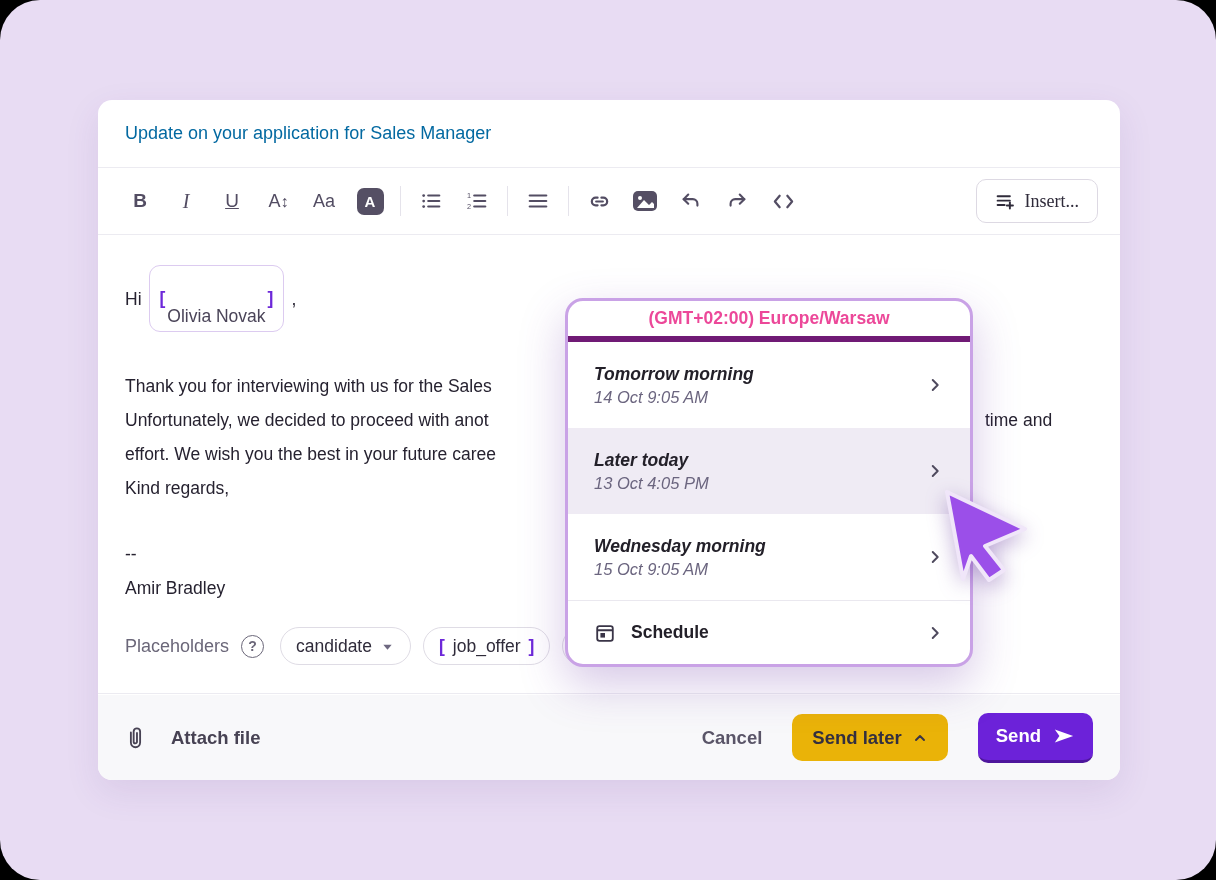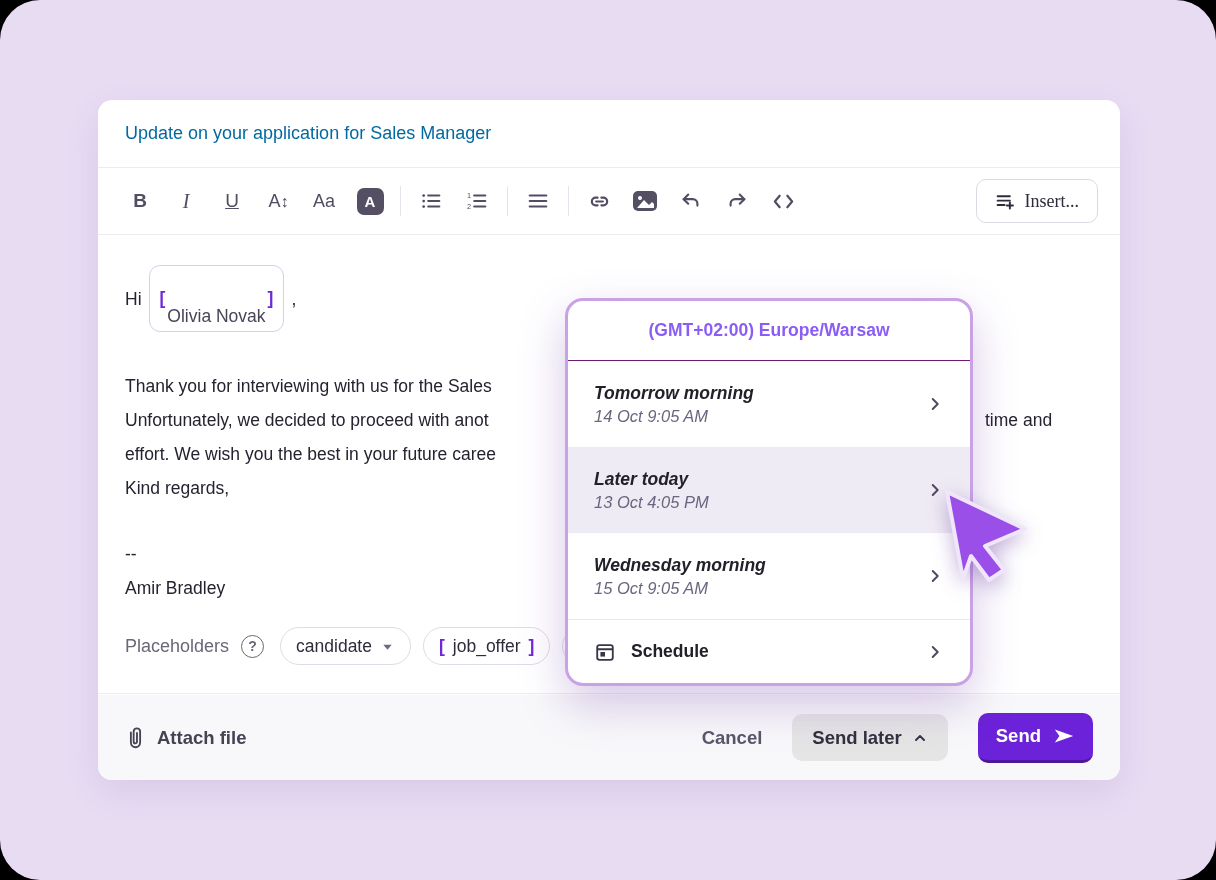--- a/index.html
+++ b/index.html
@@ -82,48 +82,48 @@
   }
   .pill .bracket { font-weight:700; }
   .pill-partial { width:70px; }
   
   .footer-row {
     position:absolute; left:0; right:0; bottom:0; height:85px;
     background:#F8F8FA; border-radius:0 0 14px 14px;
     display:flex; align-items:center; padding:0 27px; gap:30px;
   }
   .attach-btn {
-    display:flex; align-items:center; gap:11px; background:none; border:none;
+    display:flex; align-items:center; gap:25px; background:none; border:none;
     font-size:18.5px; font-weight:600; color:#474253; cursor:pointer;
     font-family:"Liberation Sans",sans-serif;
   }
   .cancel-btn {
     margin-left:auto; background:none; border:none; font-size:18.5px; font-weight:600;
     color:#5A5568; cursor:pointer; font-family:"Liberation Sans",sans-serif;
   }
   .send-later-btn {
-    height:47px; padding:0 20px; background:#e5e5e5; border:none; border-radius:10px;
+    height:47px; padding:0 20px; background:#eab308; border:none; border-radius:10px;
     display:flex; align-items:center; gap:10px; font-size:18.5px; font-weight:600;
     color:#332F3F; cursor:pointer; font-family:"Liberation Sans",sans-serif;
   }
   .send-btn {
     height:50px; padding:0 18px; background:#6C22D9; border:none; border-radius:10px;
     border-bottom:3px solid #4E169C;
     display:flex; align-items:center; gap:12px; font-size:18.5px; font-weight:600;
     color:#fff; cursor:pointer; font-family:"Liberation Sans",sans-serif;
   }
   
   .popup {
     position:absolute; left:565px; top:298px; width:408px;
     background:#fff; border:3px solid #C9A2E6; border-radius:18px;
     box-shadow:0 18px 46px rgba(110,60,170,0.28); z-index:5; overflow:hidden;
   }
   .popup-header {
-    height:60px; display:flex; align-items:center; justify-content:center;
-    font-size:17.5px; font-weight:700; color:#8b5cf6; border-bottom:1px solid #701a75;
+    height:41px; display:flex; align-items:center; justify-content:center;
+    font-size:17.5px; font-weight:700; color:#ec4899; border-bottom:6px solid #701a75;
   }
   .popup-item {
     display:flex; align-items:center; justify-content:space-between;
     padding:0 26px; cursor:pointer;font-style:italic;
   }
   .popup-item .texts { display:flex; flex-direction:column; justify-content:center; gap:3px; }
   .item-title { font-size:17.5px; font-weight:700; color:#232029; }
   .item-sub { font-size:16.5px; color:#6B657F; }
   .row-tall { height:86px; }
   .row-highlight { background:#EFEBF4; }

